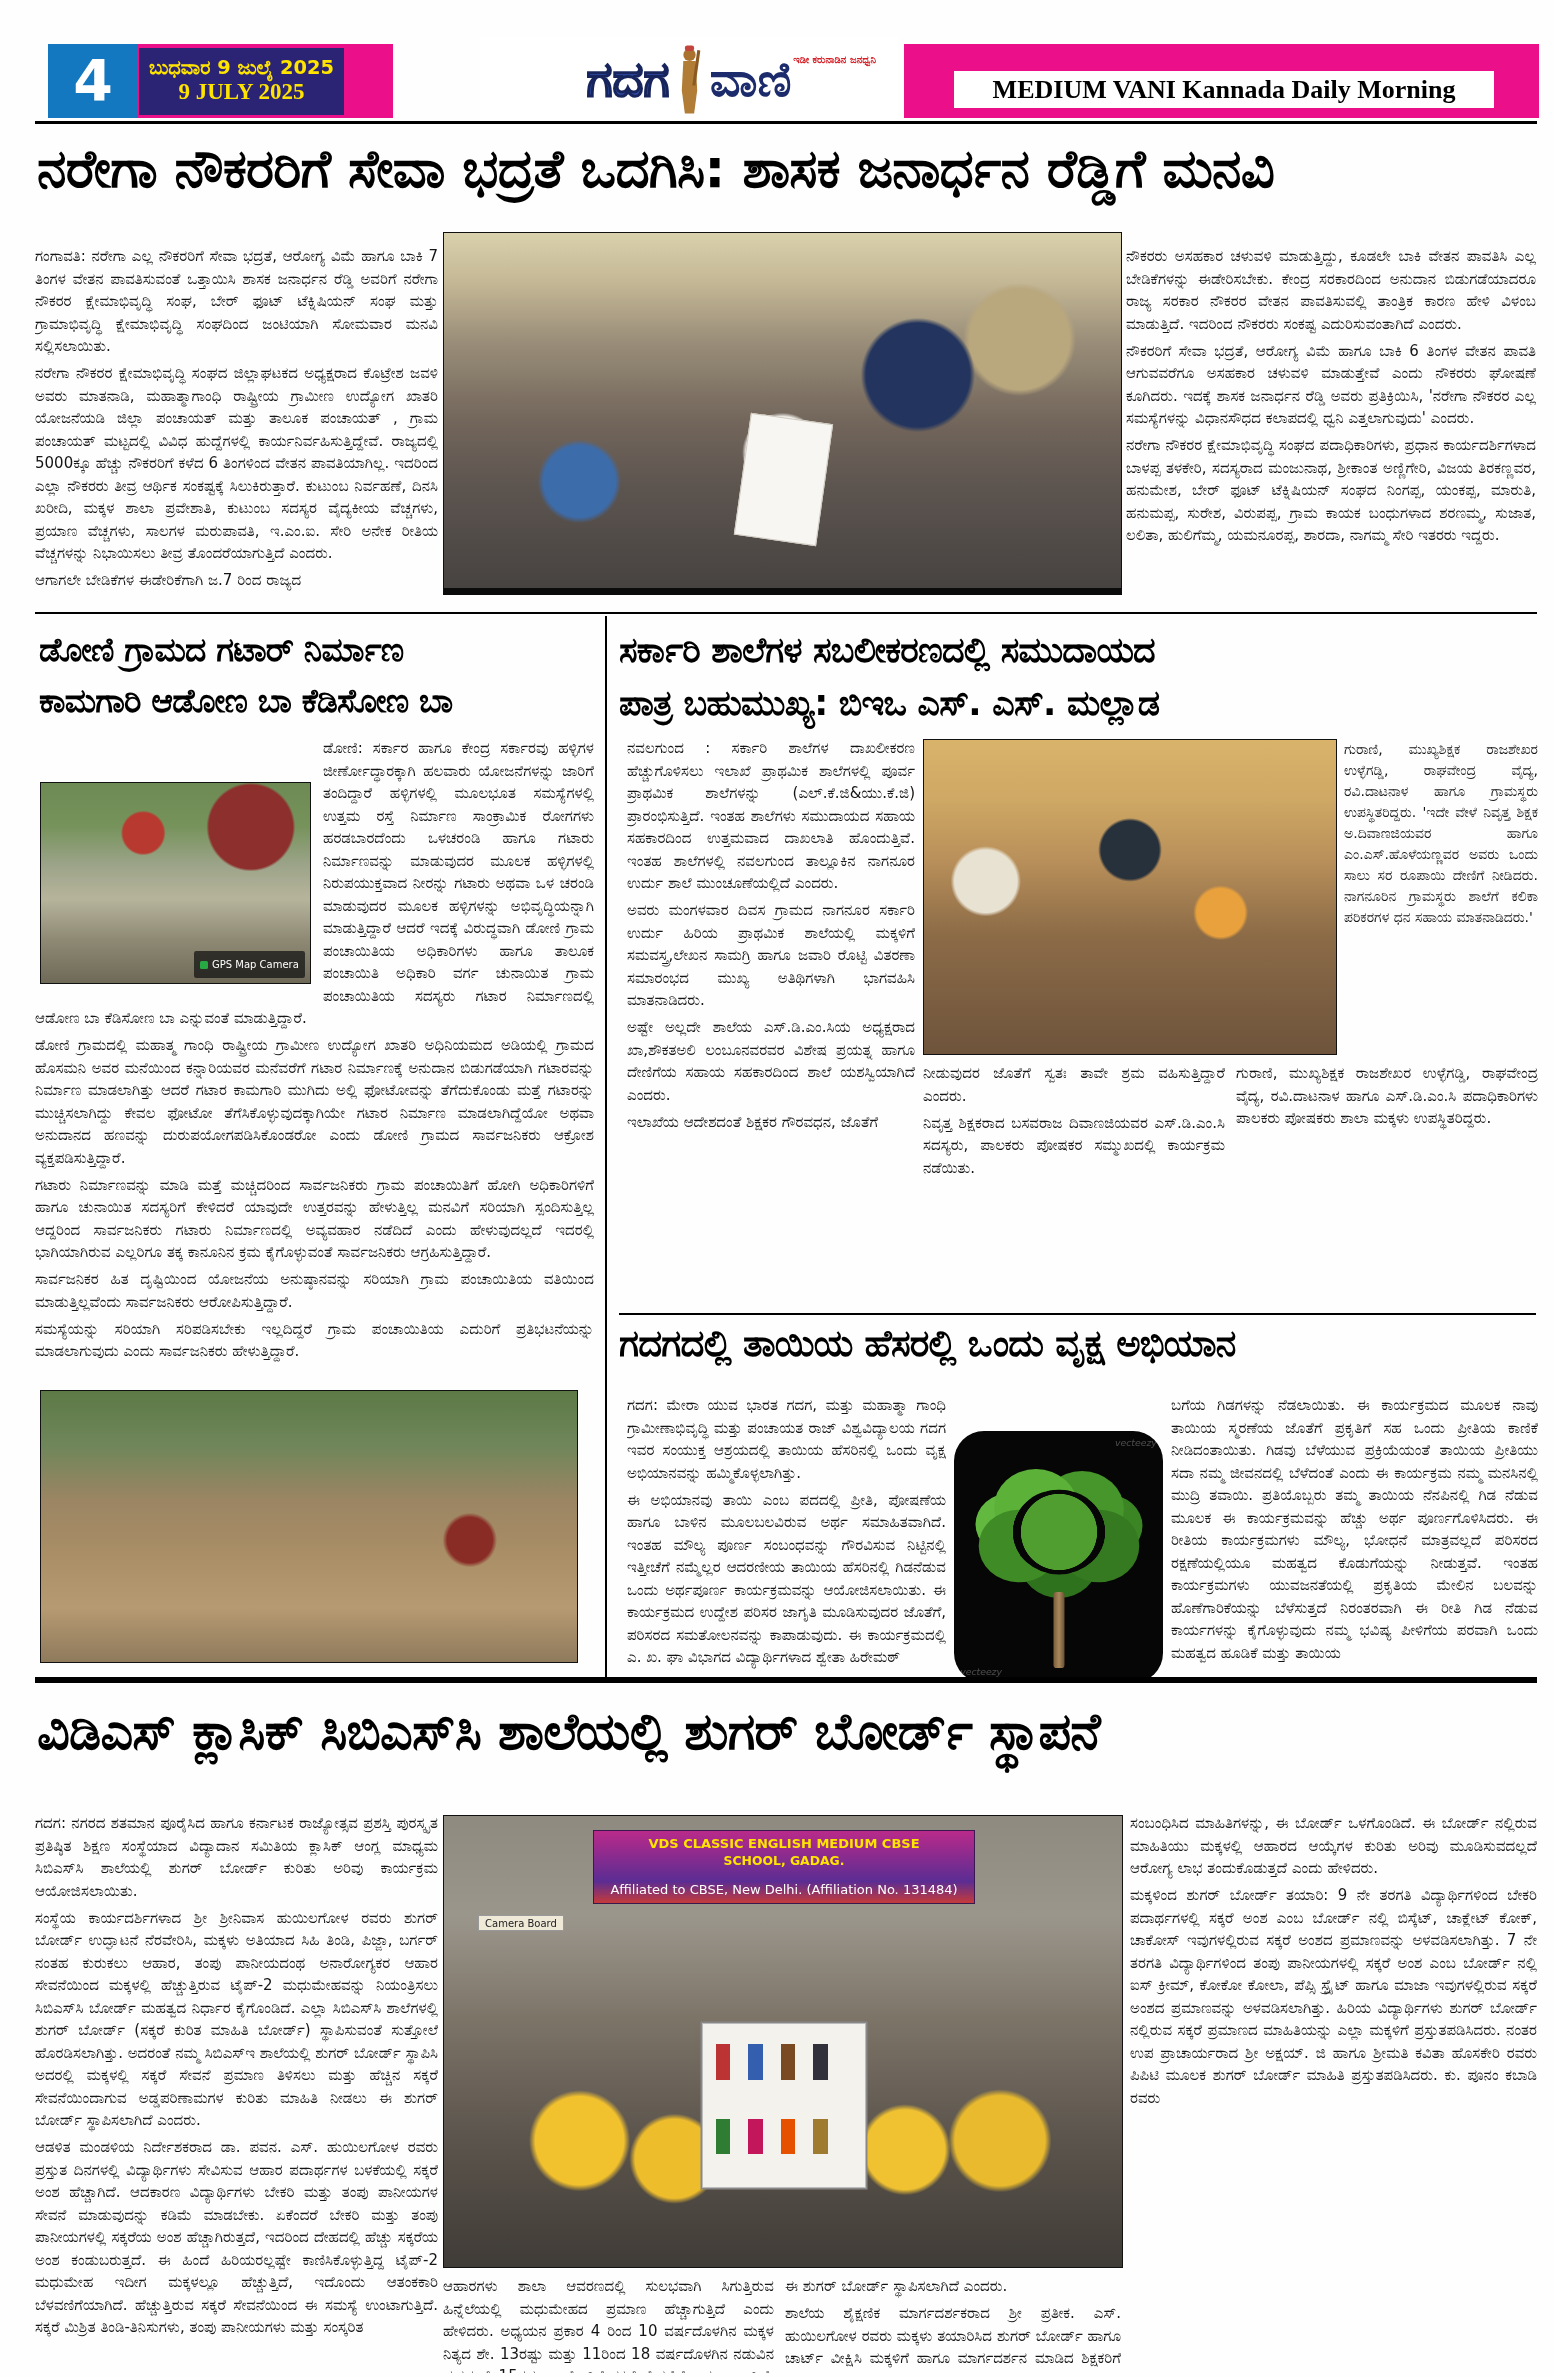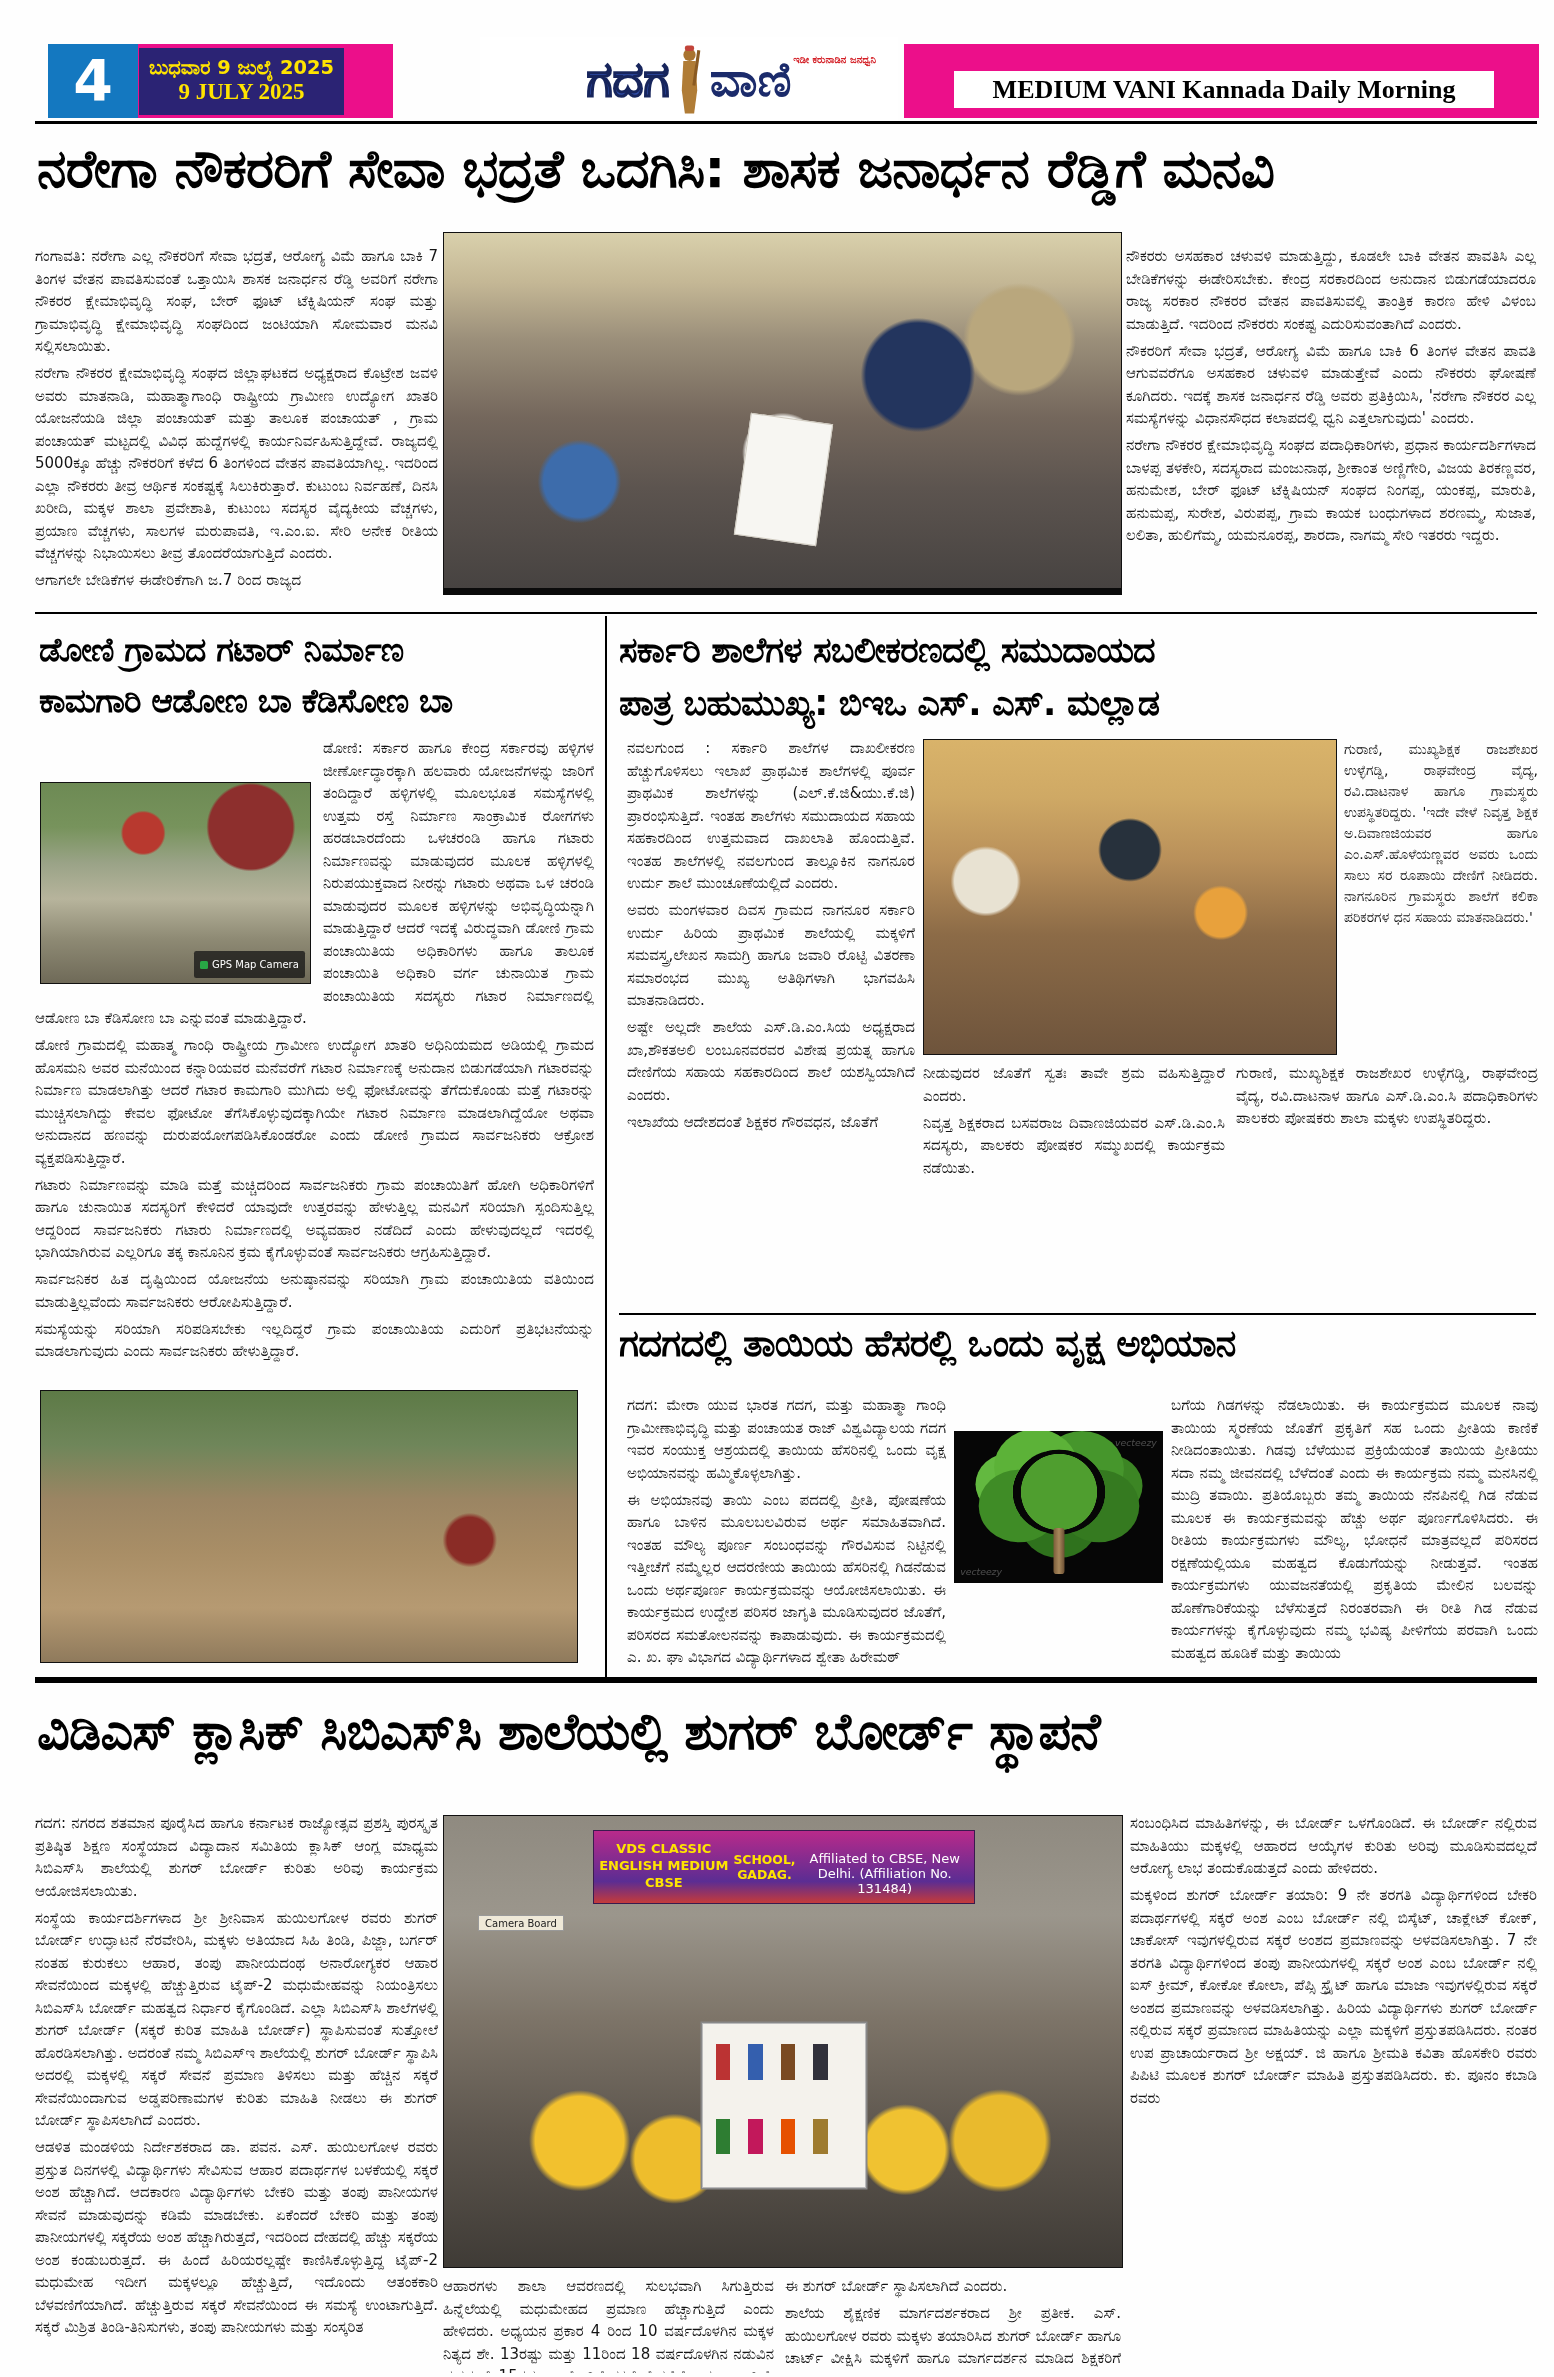--- a/index.html
+++ b/index.html
@@ -57,21 +57,21 @@
       radial-gradient(circle at 80% 55%, #8a2c26 0 5%, transparent 6%),
       linear-gradient(180deg,#5d7a46 0%,#6f865a 20%,#9b8563 40%,#a98e66 60%,#b69a72 80%,#8f7a5c 100%);}
   .ph-school{background:
       radial-gradient(circle at 20% 72%, #f2c12e 0 7%, transparent 8%),
       radial-gradient(circle at 34% 76%, #eebd2c 0 7%, transparent 8%),
       radial-gradient(circle at 68% 74%, #f0c231 0 7%, transparent 8%),
       radial-gradient(circle at 82% 72%, #e9ba2d 0 7%, transparent 8%),
       linear-gradient(180deg,#8f8a80 0%,#9b968c 22%,#7d7468 45%,#5d564e 70%,#3f3b36 100%);}
   .banner{position:absolute;left:22%;top:3%;width:56%;height:16%;
       background:linear-gradient(180deg,#b92a8a 0%,#5b2d93 70%,#c53a3a 100%);
-      display:flex;flex-direction:row;align-items:center;justify-content:center;text-align:center;
+      display:flex;flex-direction:column;align-items:center;justify-content:center;text-align:center;
       border:0.8px solid #3a1a4e;}
   .banner .b1{color:#ffe400;font-weight:bold;font-size:13px;line-height:1.3;}
   .banner .b2{color:#ffe400;font-weight:bold;font-size:12.4px;}
   .banner .b3{color:#fff;font-size:13px;margin-top:14px;}
   .notice{position:absolute;left:5%;top:22%;background:#efe9d8;color:#222;font-size:10px;
       padding:1.5px 6.2px;border:0.8px solid #999;}
   .sugarboard{position:absolute;left:38%;top:46%;width:24%;height:36%;background:#f4f2ec;
       border:1.5px solid #bbb;box-shadow:0 0 0 1.5px #888;}
   .sugarboard i{position:absolute;width:9%;height:22%;background:#c33;}
   .ph-tree{background:#060606;border:none;}
@@ -189,21 +189,21 @@
   <div class="rule" style="left:619px;top:1313px;width:917px;height:1.5px;"></div>
 
   <div class="headline" style="left:619px;top:1321px;width:917px;font-size:37px;">ಗದಗದಲ್ಲಿ ತಾಯಿಯ ಹೆಸರಲ್ಲಿ ಒಂದು ವೃಕ್ಷ ಅಭಿಯಾನ</div>
 
   <div class="col" style="left:627px;top:1394px;width:319px;height:280px;">
       <p>ಗದಗ: ಮೇರಾ ಯುವ ಭಾರತ ಗದಗ, ಮತ್ತು ಮಹಾತ್ಮಾ ಗಾಂಧಿ ಗ್ರಾಮೀಣಾಭಿವೃದ್ಧಿ ಮತ್ತು ಪಂಚಾಯತ ರಾಜ್ ವಿಶ್ವವಿದ್ಯಾಲಯ ಗದಗ ಇವರ ಸಂಯುಕ್ತ ಆಶ್ರಯದಲ್ಲಿ ತಾಯಿಯ ಹೆಸರಿನಲ್ಲಿ ಒಂದು ವೃಕ್ಷ ಅಭಿಯಾನವನ್ನು ಹಮ್ಮಿಕೊಳ್ಳಲಾಗಿತ್ತು.</p>
       <p>ಈ ಅಭಿಯಾನವು ತಾಯಿ ಎಂಬ ಪದದಲ್ಲಿ ಪ್ರೀತಿ, ಪೋಷಣೆಯ ಹಾಗೂ ಬಾಳಿನ ಮೂಲಬಲವಿರುವ ಅರ್ಥ ಸಮಾಹಿತವಾಗಿದೆ. ಇಂತಹ ಮೌಲ್ಯ ಪೂರ್ಣ ಸಂಬಂಧವನ್ನು ಗೌರವಿಸುವ ನಿಟ್ಟಿನಲ್ಲಿ ಇತ್ತೀಚೆಗೆ ನಮ್ಮೆಲ್ಲರ ಆದರಣೀಯ ತಾಯಿಯ ಹೆಸರಿನಲ್ಲಿ ಗಿಡನೆಡುವ ಒಂದು ಅರ್ಥಪೂರ್ಣ ಕಾರ್ಯಕ್ರಮವನ್ನು ಆಯೋಜಿಸಲಾಯಿತು. ಈ ಕಾರ್ಯಕ್ರಮದ ಉದ್ದೇಶ ಪರಿಸರ ಜಾಗೃತಿ ಮೂಡಿಸುವುದರ ಜೊತೆಗೆ, ಪರಿಸರದ ಸಮತೋಲನವನ್ನು ಕಾಪಾಡುವುದು. ಈ ಕಾರ್ಯಕ್ರಮದಲ್ಲಿ ಎ. ಖ. ಘಾ ವಿಭಾಗದ ವಿದ್ಯಾರ್ಥಿಗಳಾದ ಶ್ವೇತಾ ಹಿರೇಮಠ್</p>
       <p>ಮತ್ತು ಗಂಗಮ್ಮ ಹೊಸಮನಿ ಹಾಗೂ ಸಹಪಾಠಿಗಳು ಮತ್ತು ಸಮಾಜ ಕಾರ್ಯ ವಿಭಾಗದ ಉಪನ್ಯಾಸಕರಾದ ಮಹೇಶ್ ಬಿ ಅಣ್ಣಿಗೇರಿ ರವರು ಭಾಗವಹಿಸಿದ್ದರು. ವಿವಿಧ</p>
     </div>
 
-  <div class="photo ph-tree" style="left:954px;top:1431px;width:209px;height:152px;">
+  <div class="photo ph-tree" style="left:954px;top:1431px;width:209px;height:252px;border-radius:30px;">
     <span class="canopy"></span>
     <span class="trunk"></span>
     <span class="vwm" style="right:6.2px;top:6.2px;">vecteezy</span>
     <span class="vwm" style="left:6.2px;bottom:6.2px;">vecteezy</span>
   </div>
 
   <div class="col" style="left:1171px;top:1394px;width:367px;height:280px;">
       <p>ಬಗೆಯ ಗಿಡಗಳನ್ನು ನೆಡಲಾಯಿತು. ಈ ಕಾರ್ಯಕ್ರಮದ ಮೂಲಕ ನಾವು ತಾಯಿಯ ಸ್ಮರಣೆಯ ಜೊತೆಗೆ ಪ್ರಕೃತಿಗೆ ಸಹ ಒಂದು ಪ್ರೀತಿಯ ಕಾಣಿಕೆ ನೀಡಿದಂತಾಯಿತು. ಗಿಡವು ಬೆಳೆಯುವ ಪ್ರಕ್ರಿಯೆಯಂತೆ ತಾಯಿಯ ಪ್ರೀತಿಯು ಸದಾ ನಮ್ಮ ಜೀವನದಲ್ಲಿ ಬೆಳೆದಂತೆ ಎಂದು ಈ ಕಾರ್ಯಕ್ರಮ ನಮ್ಮ ಮನಸಿನಲ್ಲಿ ಮುದ್ರಿ ತವಾಯಿ. ಪ್ರತಿಯೊಬ್ಬರು ತಮ್ಮ ತಾಯಿಯ ನೆನಪಿನಲ್ಲಿ ಗಿಡ ನೆಡುವ ಮೂಲಕ ಈ ಕಾರ್ಯಕ್ರಮವನ್ನು ಹೆಚ್ಚು ಅರ್ಥ ಪೂರ್ಣಗೊಳಿಸಿದರು. ಈ ರೀತಿಯ ಕಾರ್ಯಕ್ರಮಗಳು ಮೌಲ್ಯ, ಭೋಧನೆ ಮಾತ್ರವಲ್ಲದೆ ಪರಿಸರದ ರಕ್ಷಣೆಯಲ್ಲಿಯೂ ಮಹತ್ವದ ಕೊಡುಗೆಯನ್ನು ನೀಡುತ್ತವೆ. ಇಂತಹ ಕಾರ್ಯಕ್ರಮಗಳು ಯುವಜನತೆಯಲ್ಲಿ ಪ್ರಕೃತಿಯ ಮೇಲಿನ ಬಲವನ್ನು ಹೊಣೆಗಾರಿಕೆಯನ್ನು ಬೆಳೆಸುತ್ತದೆ ನಿರಂತರವಾಗಿ ಈ ರೀತಿ ಗಿಡ ನೆಡುವ ಕಾರ್ಯಗಳನ್ನು ಕೈಗೊಳ್ಳುವುದು ನಮ್ಮ ಭವಿಷ್ಯ ಪೀಳಿಗೆಯ ಪರವಾಗಿ ಒಂದು ಮಹತ್ವದ ಹೂಡಿಕೆ ಮತ್ತು ತಾಯಿಯ</p>
       <p>ಪ್ರೀತಿಗೆ ಸಮರ್ಪಿತವಾದ ಈ ಗಿಡಗಳು ಸದಾ ಹಸಿರಾಗಿರಲಿ ಎಂಬುವುದೇ ನಮ್ಮ ಹಾರೈಕೆ.</p>
     </div>

